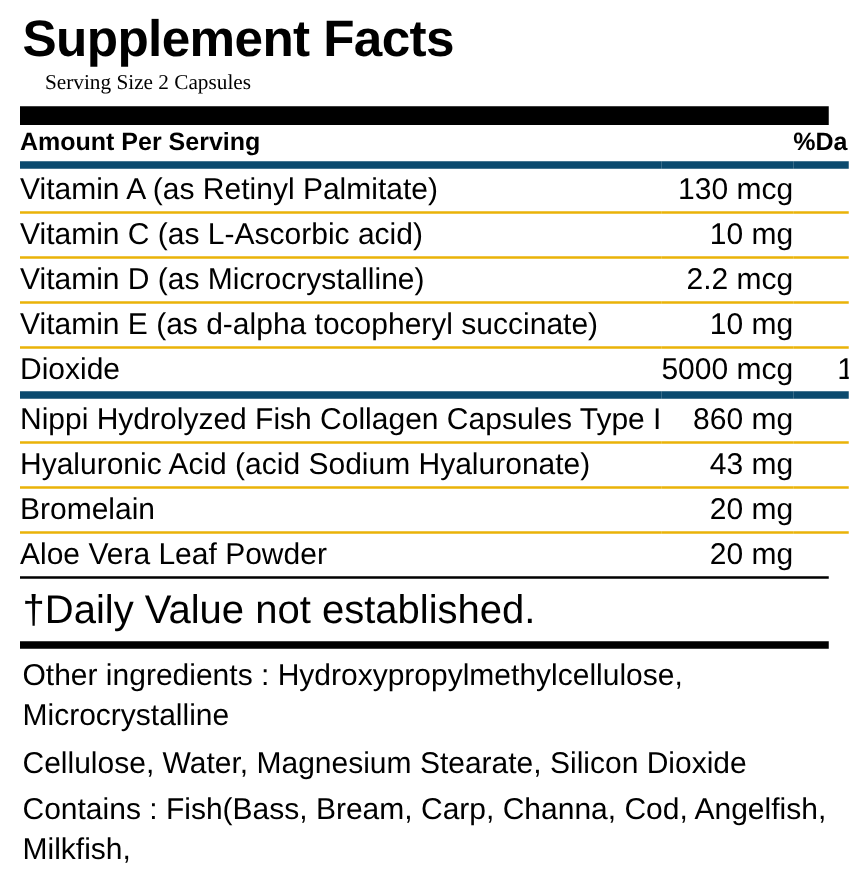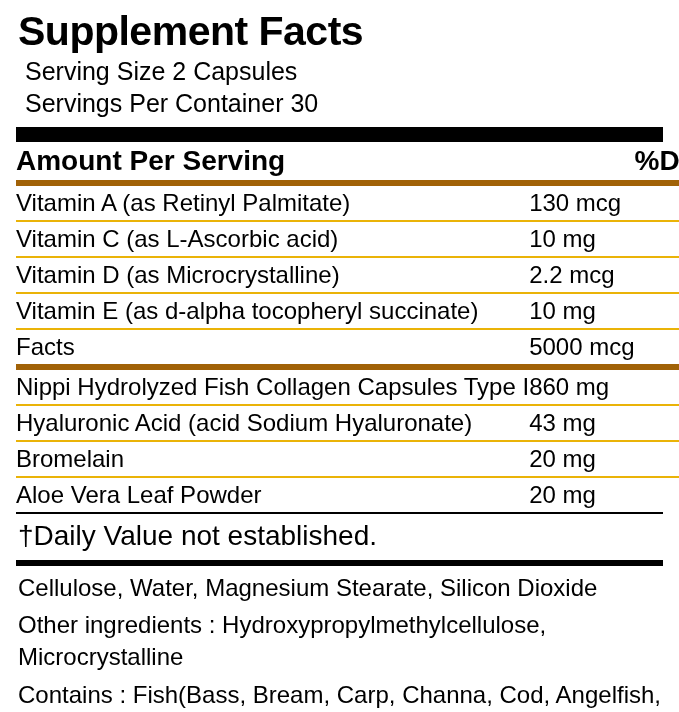--- a/index.html
+++ b/index.html
@@ -21,23 +21,24 @@
     padding: 8px 16px 22px 16px;
   }
   .title {
     font-size: 41px;
     font-weight: bold;
     letter-spacing: -0.5px;
     line-height: 1.05;
     margin: 2px 0 2px 2px;
   }
   .serving-line {
-    font-size: 25px;
+    font-size: 17px;
     line-height: 1.28;
-    margin-left: 9px;
+    margin-left: 20px;
+    font-family: Liberation Serif, serif;
   }
   .rule-thick {
     height: 15px;
     background: #000;
     margin: 8px 0 0 0;
   }
   .rule-thin {
     height: 2px;
     background: #000;
   }
@@ -46,44 +47,44 @@
     border-collapse: collapse;
     font-size: 24px;
   }
   table.facts td {
     padding: 3px 0 3px 0;
     vertical-align: bottom;
     white-space: nowrap;
   }
   .hdr td {
     font-weight: bold;
-    font-size: 28px;
+    font-size: 20px;
     padding: 3px 0 5px 0;
   }
   td.name {
     text-align: left;
     padding-left: 3px;
   }
   td.amt {
-    text-align: left;
+    text-align: right;
     padding-right: 10px;
   }
   td.dv {
     text-align: right;
     padding-right: 4px;
     width: 96px;
   }
   tr.rowline td {
     border-top: 2px solid #eab308;
   }
   tr.rowline-med td {
-    border-top: 6px solid #a16207;
+    border-top: 6px solid #0c4a6e;
   }
   .footnote {
-    font-size: 28px;
+    font-size: 32px;
     margin: 5px 0 0 2px;
     line-height: 1.2;
   }
   .bottom-rule {
     height: 6px;
     background: #000;
     margin-top: 7px;
   }
   .other {
     font-size: 24px;
@@ -95,21 +96,20 @@
   }
 </style>
 </head>
 <body>
 
 <div class="panel">
 
   <div class="title">Supplement Facts</div>
 
   <div class="serving-line">Serving Size 2 Capsules</div>
-  <div class="serving-line">Servings Per Container 30</div>
 
   <div class="rule-thick"></div>
 
   <table class="facts">
     <tbody>
       <tr class="hdr">
         <td class="name">Amount Per Serving</td>
         <td class="amt"></td>
         <td class="dv">%Daily Value</td>
       </tr>
@@ -132,21 +132,21 @@
         <td class="dv">11%</td>
       </tr>
 
       <tr class="rowline">
         <td class="name">Vitamin E (as d-alpha tocopheryl succinate)</td>
         <td class="amt">10 mg</td>
         <td class="dv">67%</td>
       </tr>
 
       <tr class="rowline">
-        <td class="name">Facts</td>
+        <td class="name">Dioxide</td>
         <td class="amt">5000 mcg</td>
         <td class="dv">16667%</td>
       </tr>
 
       <tr class="rowline-med">
         <td class="name">Nippi Hydrolyzed Fish Collagen Capsules Type I</td>
         <td class="amt">860 mg</td>
         <td class="dv dagger">†</td>
       </tr>
 
@@ -169,17 +169,17 @@
       </tr>
     </tbody>
   </table>
 
   <div class="rule-thin"></div>
 
   <div class="footnote">†Daily Value not established.</div>
 
   <div class="bottom-rule"></div>
 
+  <div class="other">Other ingredients : Hydroxypropylmethylcellulose, Microcrystalline</div>
   <div class="other">Cellulose, Water, Magnesium Stearate, Silicon Dioxide</div>
-  <div class="other">Other ingredients : Hydroxypropylmethylcellulose, Microcrystalline</div>
   <div class="other">Contains : Fish(Bass, Bream, Carp, Channa, Cod, Angelfish, Milkfish,</div>
 
 </div>
 
 </body></html>

